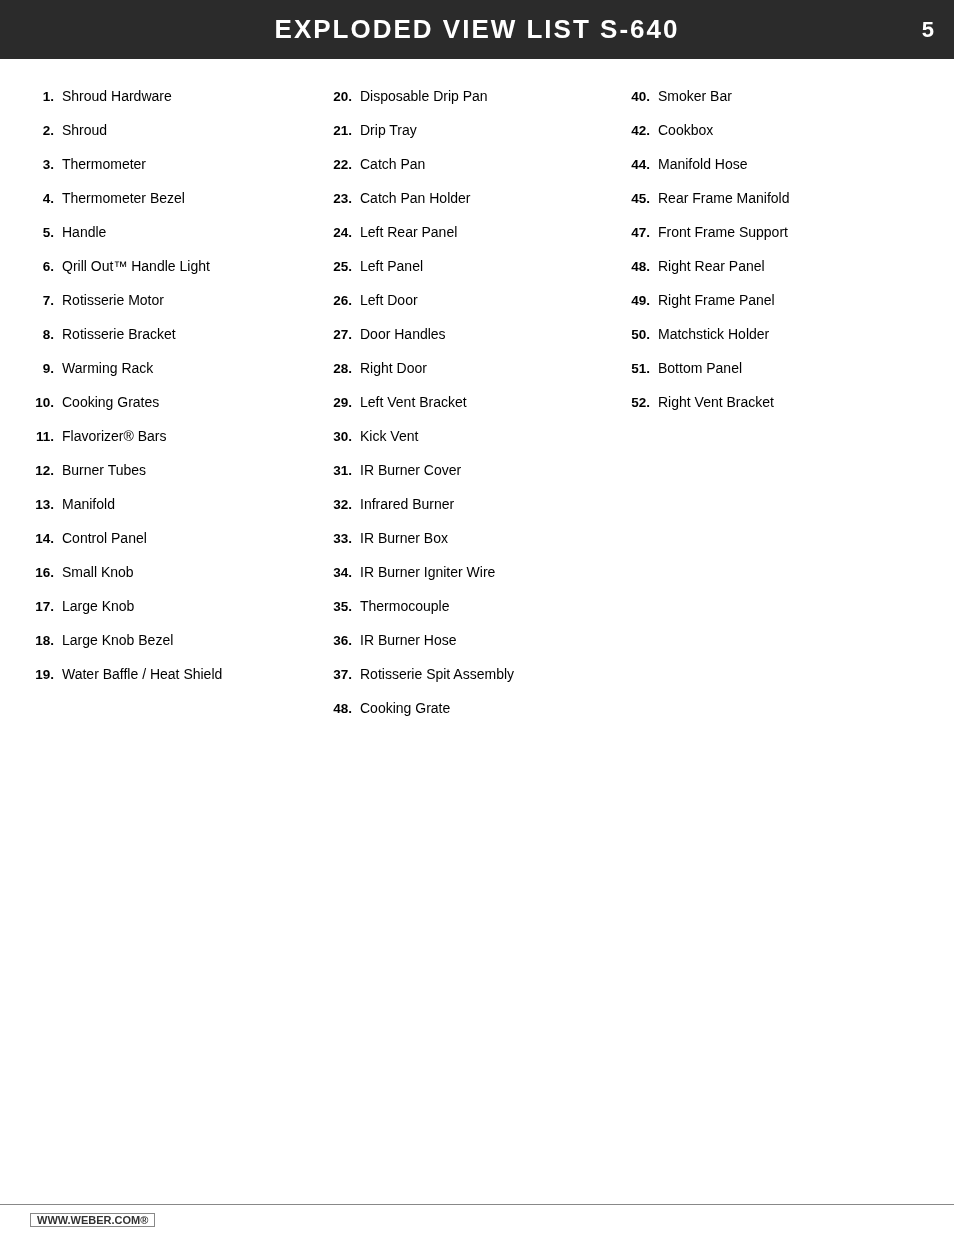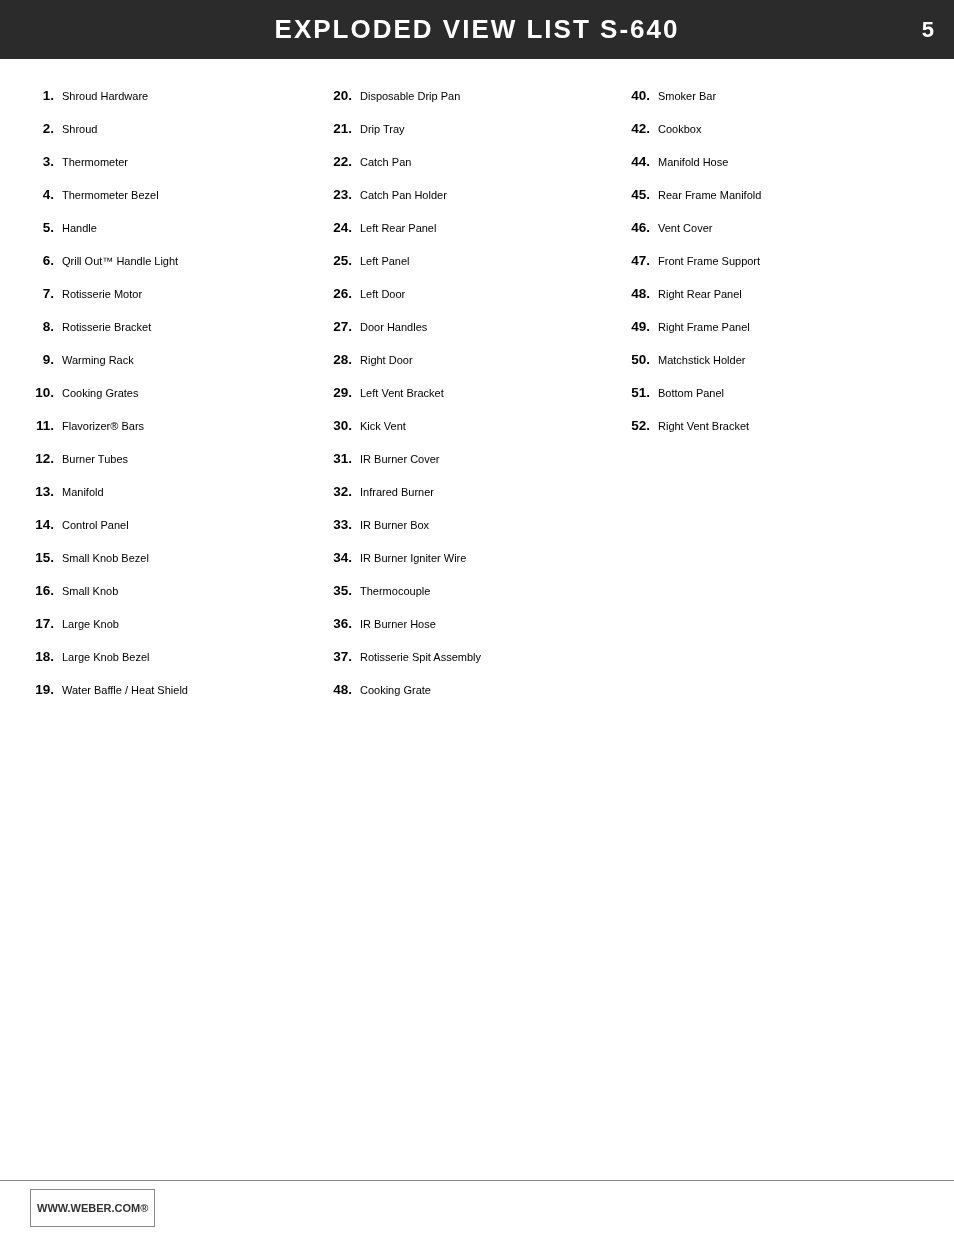--- a/index.html
+++ b/index.html
@@ -60,38 +60,38 @@
     .item-num {
       font-weight: 700;
       min-width: 32px;
       text-align: right;
       padding-right: 8px;
       font-size: 13.5px;
       flex-shrink: 0;
     }
     .item-label {
       font-weight: 400;
-      font-size: 11px;
+      font-size: 14px;
     }
     .footer {
       position: absolute;
       bottom: 0;
       left: 0;
       right: 0;
       border-top: 1.5px solid #888;
       padding: 8px 30px;
       display: flex;
       align-items: center;
     }
     .footer-text {
       font-size: 11px;
       font-weight: 700;
       color: #333;
       border: 1.5px solid #888;
-      padding: 12px 6px;
+      padding: 0 6px;
     }
   </style>
 </head>
 <body>
 
 <div class="page">
   <div class="header">
     <span class="header-title">EXPLODED VIEW LIST  S-640</span>
     <span class="header-page">5</span>
   </div>
@@ -150,24 +150,20 @@
           </div>
           <div class="item">
             <span class="item-num">13.</span>
             <span class="item-label">Manifold</span>
           </div>
           <div class="item">
             <span class="item-num">14.</span>
             <span class="item-label">Control Panel</span>
           </div>
           <div class="item">
-            <span class="item-num">15.</span>
-            <span class="item-label">Small Knob Bezel</span>
-          </div>
-          <div class="item">
             <span class="item-num">16.</span>
             <span class="item-label">Small Knob</span>
           </div>
           <div class="item">
             <span class="item-num">17.</span>
             <span class="item-label">Large Knob</span>
           </div>
           <div class="item">
             <span class="item-num">18.</span>
             <span class="item-label">Large Knob Bezel</span>
@@ -266,24 +262,20 @@
             <span class="item-num">42.</span>
             <span class="item-label">Cookbox</span>
           </div>
           <div class="item">
             <span class="item-num">44.</span>
             <span class="item-label">Manifold Hose</span>
           </div>
           <div class="item">
             <span class="item-num">45.</span>
             <span class="item-label">Rear Frame Manifold</span>
-          </div>
-          <div class="item">
-            <span class="item-num">46.</span>
-            <span class="item-label">Vent Cover</span>
           </div>
           <div class="item">
             <span class="item-num">47.</span>
             <span class="item-label">Front Frame Support</span>
           </div>
           <div class="item">
             <span class="item-num">48.</span>
             <span class="item-label">Right Rear Panel</span>
           </div>
           <div class="item">

